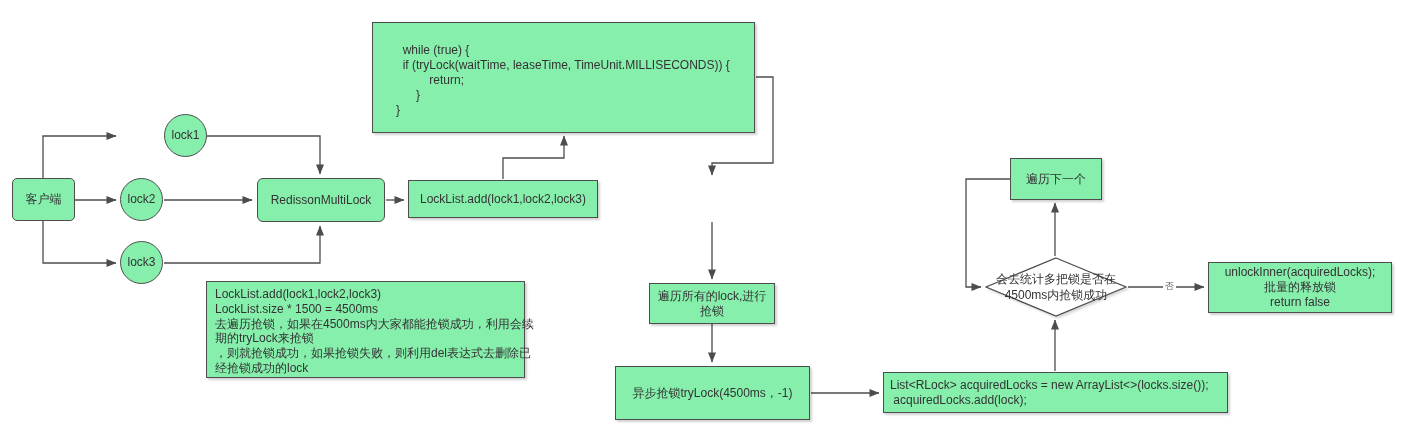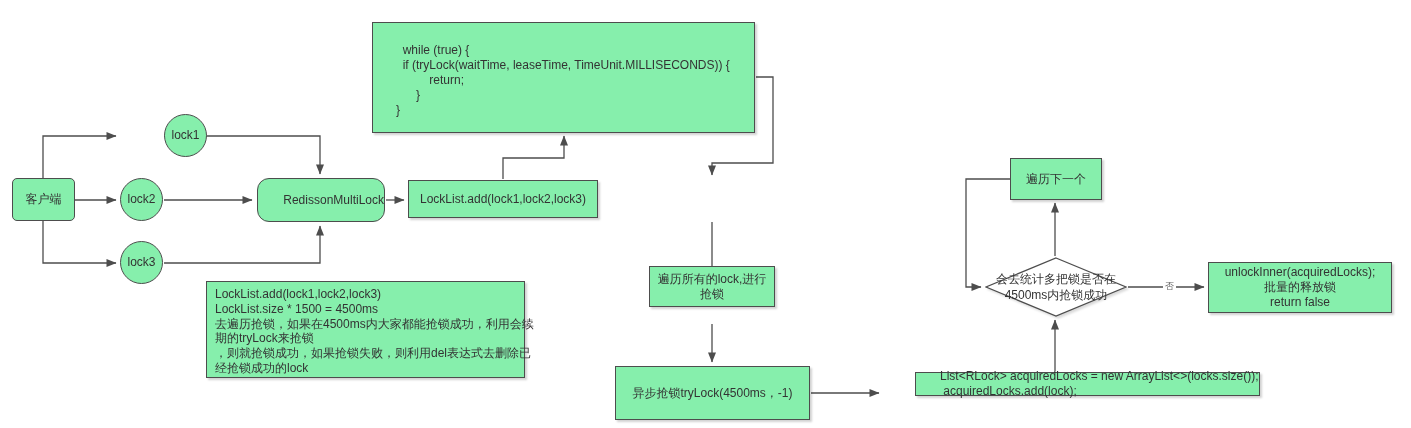--- a/index.html
+++ b/index.html
@@ -9,21 +9,21 @@
     font-size:12px;overflow:hidden;
   }
   .edges{position:absolute;left:0;top:0;width:1411px;height:428px;}
   .node{
     position:absolute;background:#86efac;border:1px solid #4d4d4d;
     display:flex;align-items:center;justify-content:center;
     text-align:center;line-height:15px;box-sizing:border-box;
   }
   .shadow{box-shadow:2px 2px 2px rgba(0,0,0,0.18);}
   .circle{border-radius:50%;}
-  .rounded{border-radius:12px;justify-content:flex-end;}
+  .rounded{border-radius:6px;}
   .rounded-sm{border-radius:5px;}
   .pre{white-space:pre;}
   .pre-line{white-space:pre-line;}
   .left-align{justify-content:flex-start;text-align:left;}
   .code-box{
     align-items:flex-start;justify-content:flex-start;text-align:left;
     padding:20px 6px 0 23px;white-space:pre;line-height:15px;
   }
   .note-box{
     align-items:flex-start;justify-content:flex-start;text-align:left;
@@ -102,26 +102,26 @@
 }</div>
 
   <div class="node note-box shadow" style="left:206px;top:281px;width:319px;height:97px;">LockList.add(lock1,lock2,lock3)
 LockList.size * 1500 = 4500ms
 去遍历抢锁，如果在4500ms内大家都能抢锁成功，利用会续
 期的tryLock来抢锁
 ，则就抢锁成功，如果抢锁失败，则利用del表达式去删除已
 经抢锁成功的lock</div>
 
 
-  <div class="node pre-line shadow" style="left:649px;top:266px;width:126px;height:41px;">遍历所有的lock,进行
+  <div class="node pre-line shadow" style="left:649px;top:283px;width:126px;height:41px;">遍历所有的lock,进行
 抢锁</div>
 
   <div class="node shadow" style="left:615px;top:366px;width:195px;height:54px;">异步抢锁tryLock(4500ms，-1)</div>
 
-  <div class="node shadow left-align" style="left:883px;top:372px;width:345px;height:24px;padding-left:24px;flex-direction:column;align-items:flex-start;justify-content:center;margin-left:32px;">
+  <div class="node shadow left-align" style="left:883px;top:372px;width:345px;height:41px;padding-left:6px;flex-direction:column;align-items:flex-start;justify-content:center;">
     <div class="pre">List&lt;RLock&gt; acquiredLocks = new ArrayList&lt;&gt;(locks.size());</div>
     <div class="pre"> acquiredLocks.add(lock);</div>
   </div>
 
   <div class="node shadow" style="left:1010px;top:158px;width:92px;height:42px;">遍历下一个</div>
 
   <div class="diamond" style="left:985px;top:257px;width:142px;height:60px;">
     <svg width="142" height="60" viewBox="0 0 142 60">
       <polygon points="71,1 141,30 71,59 1,30" fill="#ffffff" stroke="#4d4d4d" stroke-width="1.3"></polygon>
     </svg>

